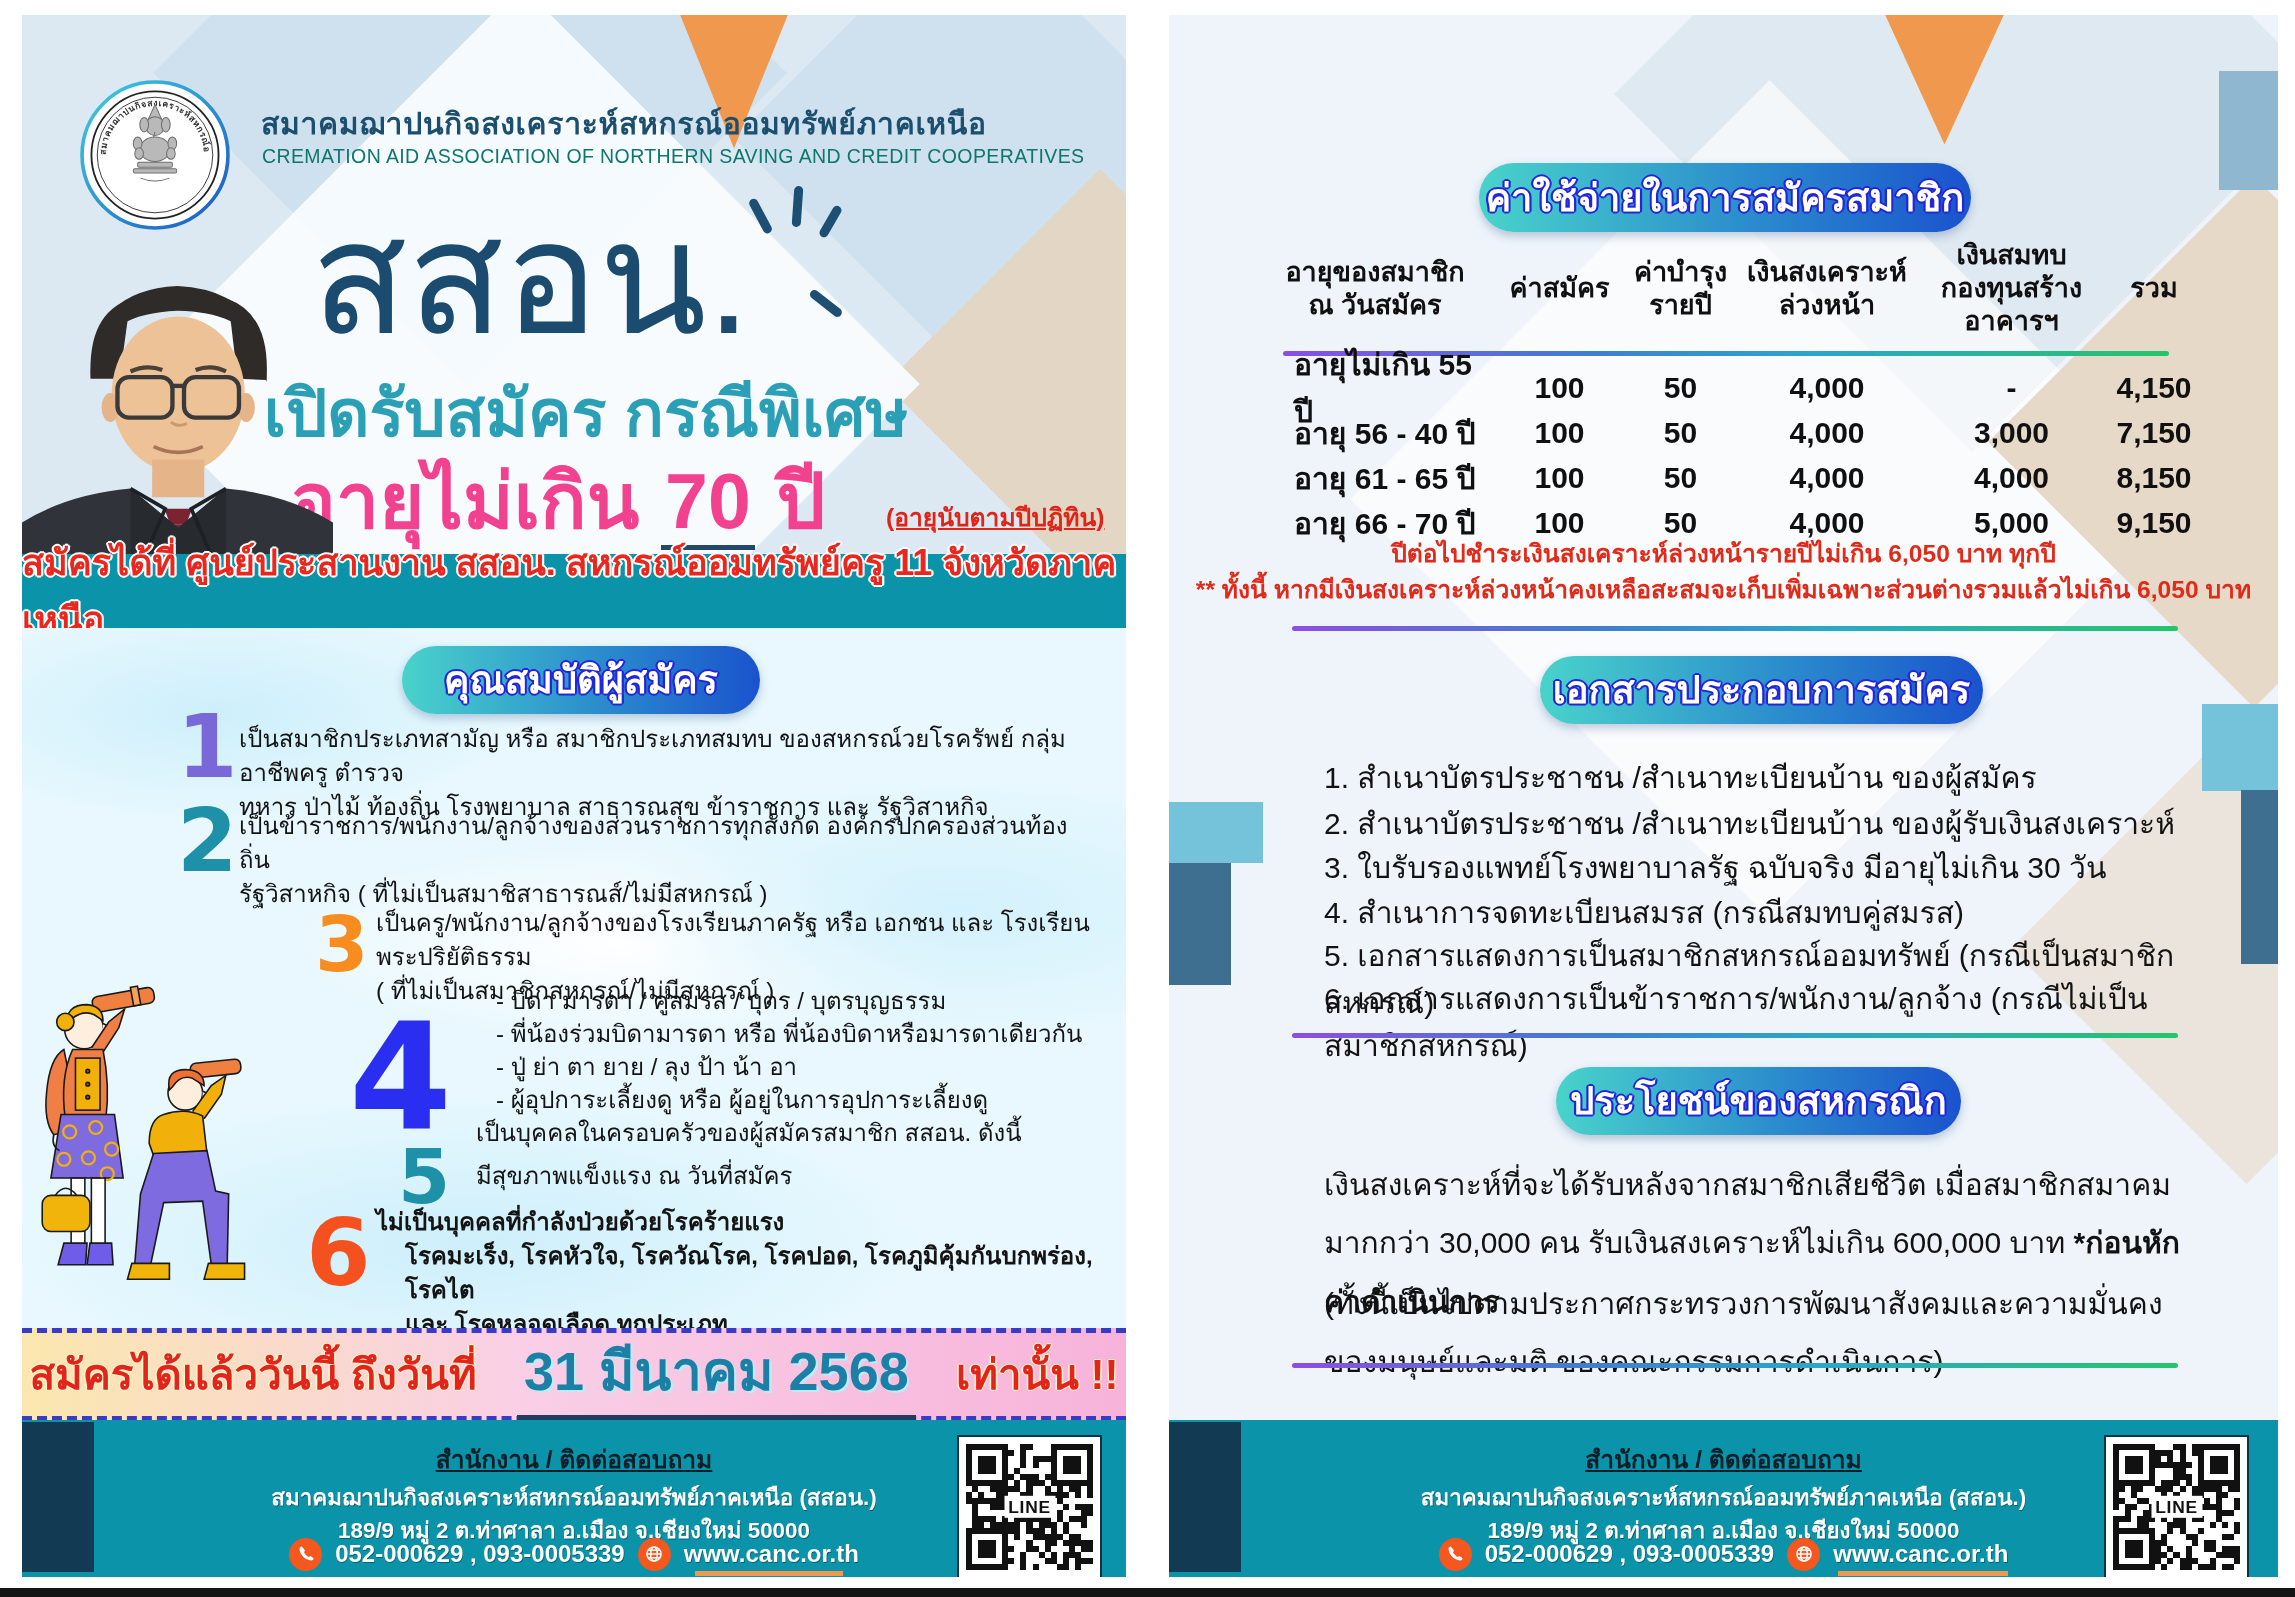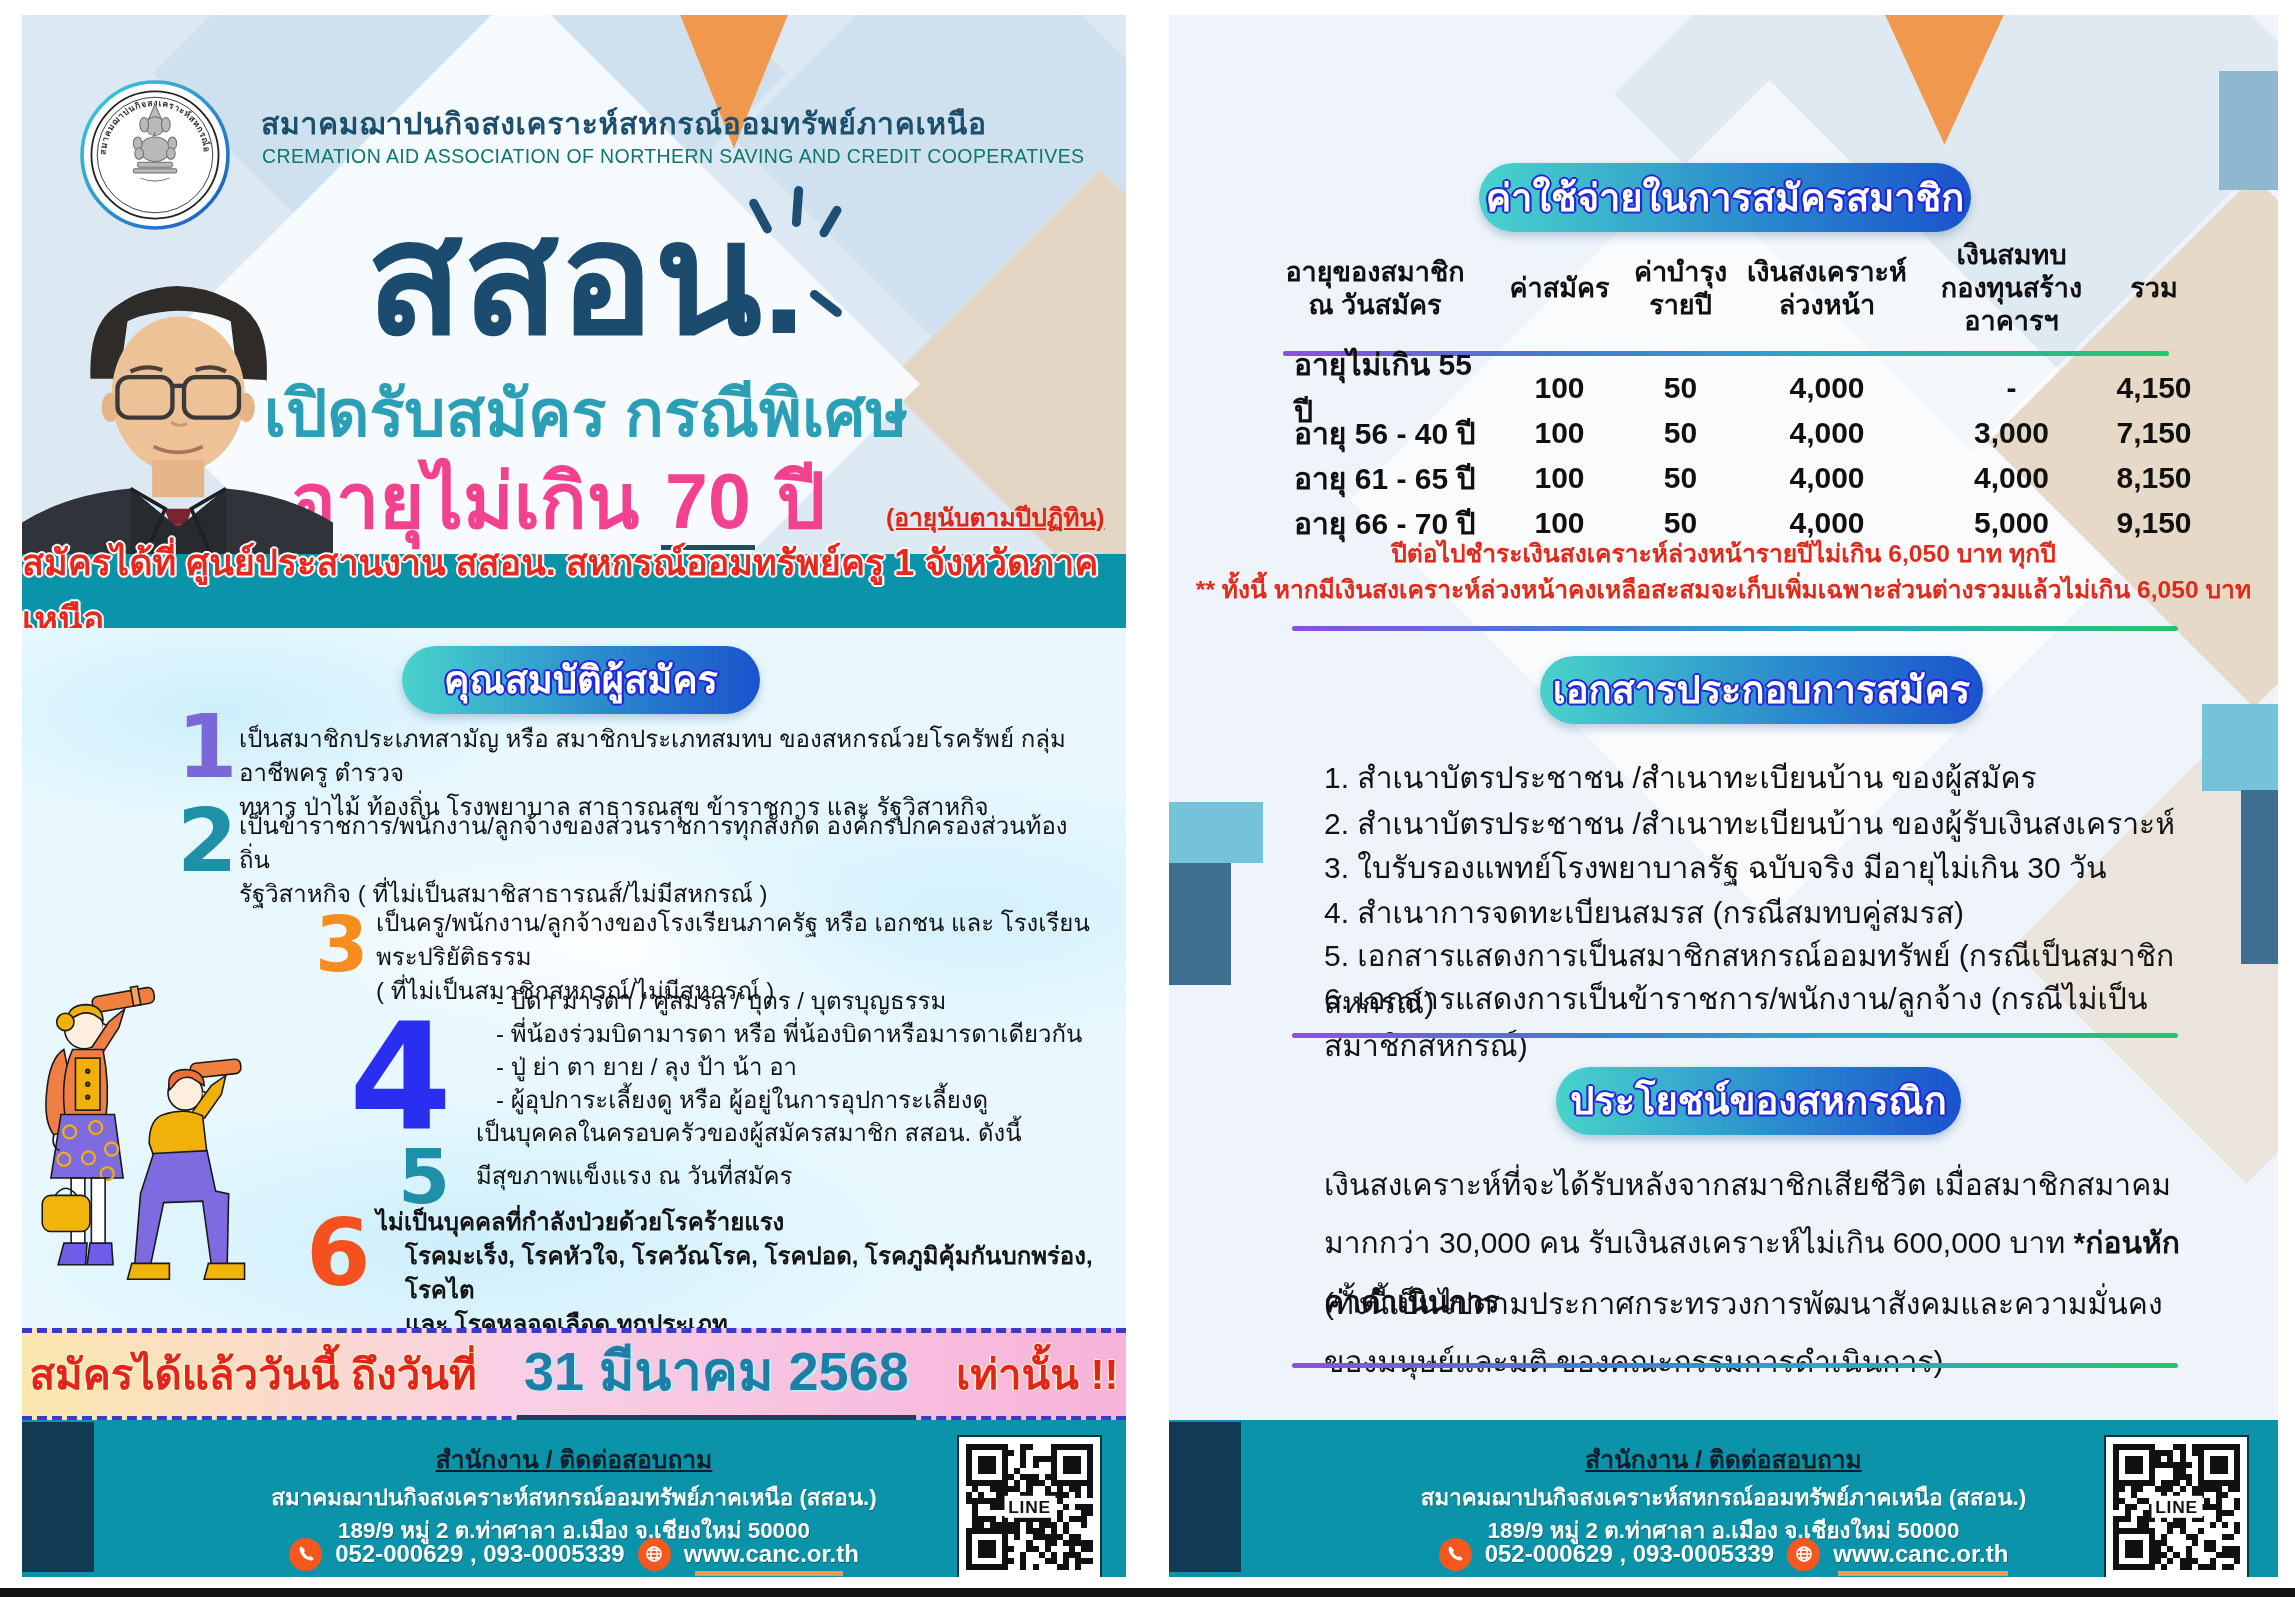--- a/index.html
+++ b/index.html
@@ -11,22 +11,22 @@
   .page{position:absolute;top:14.5px;height:1562px;overflow:hidden;background:#f3f8fd;}
   #page-left{left:22px;width:1104px;}
   #page-right{left:1169px;width:1109px;background:#eef4fa;}
   .diamond{position:absolute;transform:rotate(45deg);}
   .tri{position:absolute;clip-path:polygon(0 0,100% 0,50% 100%);background:#f0994e;}
 
   
   .lp-band{position:absolute;left:0;top:0;width:100%;height:539px;background:#dde9f2;}
   .assoc-th{position:absolute;left:239px;top:85px;width:861px;font-size:30px;font-weight:800;color:#1c4f6e;letter-spacing:0.7px;}
   .assoc-en{position:absolute;left:240px;top:130px;width:861px;font-size:19.5px;font-weight:400;color:#0f766e;letter-spacing:0.4px;}
-  .main-title{position:absolute;left:289px;top:184px;width:550px;text-align:center;
-    font-size:158px;line-height:1;font-weight:700;color:#1b4b6e;}
+  .main-title{position:absolute;left:289px;top:184px;width:550px;text-align:left;
+    font-size:158px;line-height:1;font-weight:400;color:#1b4b6e;}
   .sub1{position:absolute;left:217px;top:346px;width:694px;text-align:center;
     font-size:65px;font-weight:800;color:#2b9fb5;}
   .age-line{position:absolute;left:174px;top:425px;width:723px;text-align:center;
     font-size:77px;font-weight:800;color:#f2418f;white-space:nowrap;}
   .age-line .num{border-bottom:5.8px solid #22486b;padding:0 4.3px 1.4px 4.3px;}
   .age-note{position:absolute;left:864px;top:483px;font-size:24.6px;font-weight:700;color:#e02417;text-decoration:underline;}
   .sparkle{position:absolute;background:#1d4e73;border-radius:5.8px;}
   .apply-banner{position:absolute;left:0;top:539px;width:100%;height:74px;background:#0b93a9;
     display:flex;align-items:center;justify-content:center;}
   .apply-text{font-size:36px;font-weight:800;color:#e8281e;
@@ -160,21 +160,21 @@
     <path d="M205,352 h24 l12,43 h-48 Z" fill="#7c2330"></path>
     <circle cx="217" cy="372" r="4" fill="#d9a05a"></circle>
     <path d="M-5,395 L-5,352 Q60,310 150,302 L216,356 L150,395 Z" fill="#30343a"></path>
     <path d="M435,395 L435,352 Q370,310 282,302 L216,356 L282,395 Z" fill="#30343a"></path>
     <path d="M150,302 L216,356 L282,302 L282,395 L150,395 Z" fill="#272b30"></path>
     <path d="M150,302 L198,330 L170,395" fill="none" stroke="#1d2126" stroke-width="5"></path>
     <path d="M282,302 L234,330 L262,395" fill="none" stroke="#1d2126" stroke-width="5"></path>
   </svg>
 
   <div class="apply-banner">
-    <span class="apply-text">สมัครได้ที่  ศูนย์ประสานงาน สสอน. สหกรณ์ออมทรัพย์ครู  1 จังหวัดภาคเหนือ</span>
+    <span class="apply-text">สมัครได้ที่  ศูนย์ประสานงาน สสอน. สหกรณ์ออมทรัพย์ครู  11 จังหวัดภาคเหนือ</span>
   </div>
 
   <div class="wc"></div>
 
   <div class="pill" style="left:380px;top:631px;width:358px;height:68px;">
     <span style="font-size:38px;">คุณสมบัติผู้สมัคร</span>
   </div>
 
   <svg class="abs" style="left:0;top:962px;" width="224" height="340" viewBox="0 0 310 470">
     <g stroke="#1a1a1a" stroke-width="2.2">

